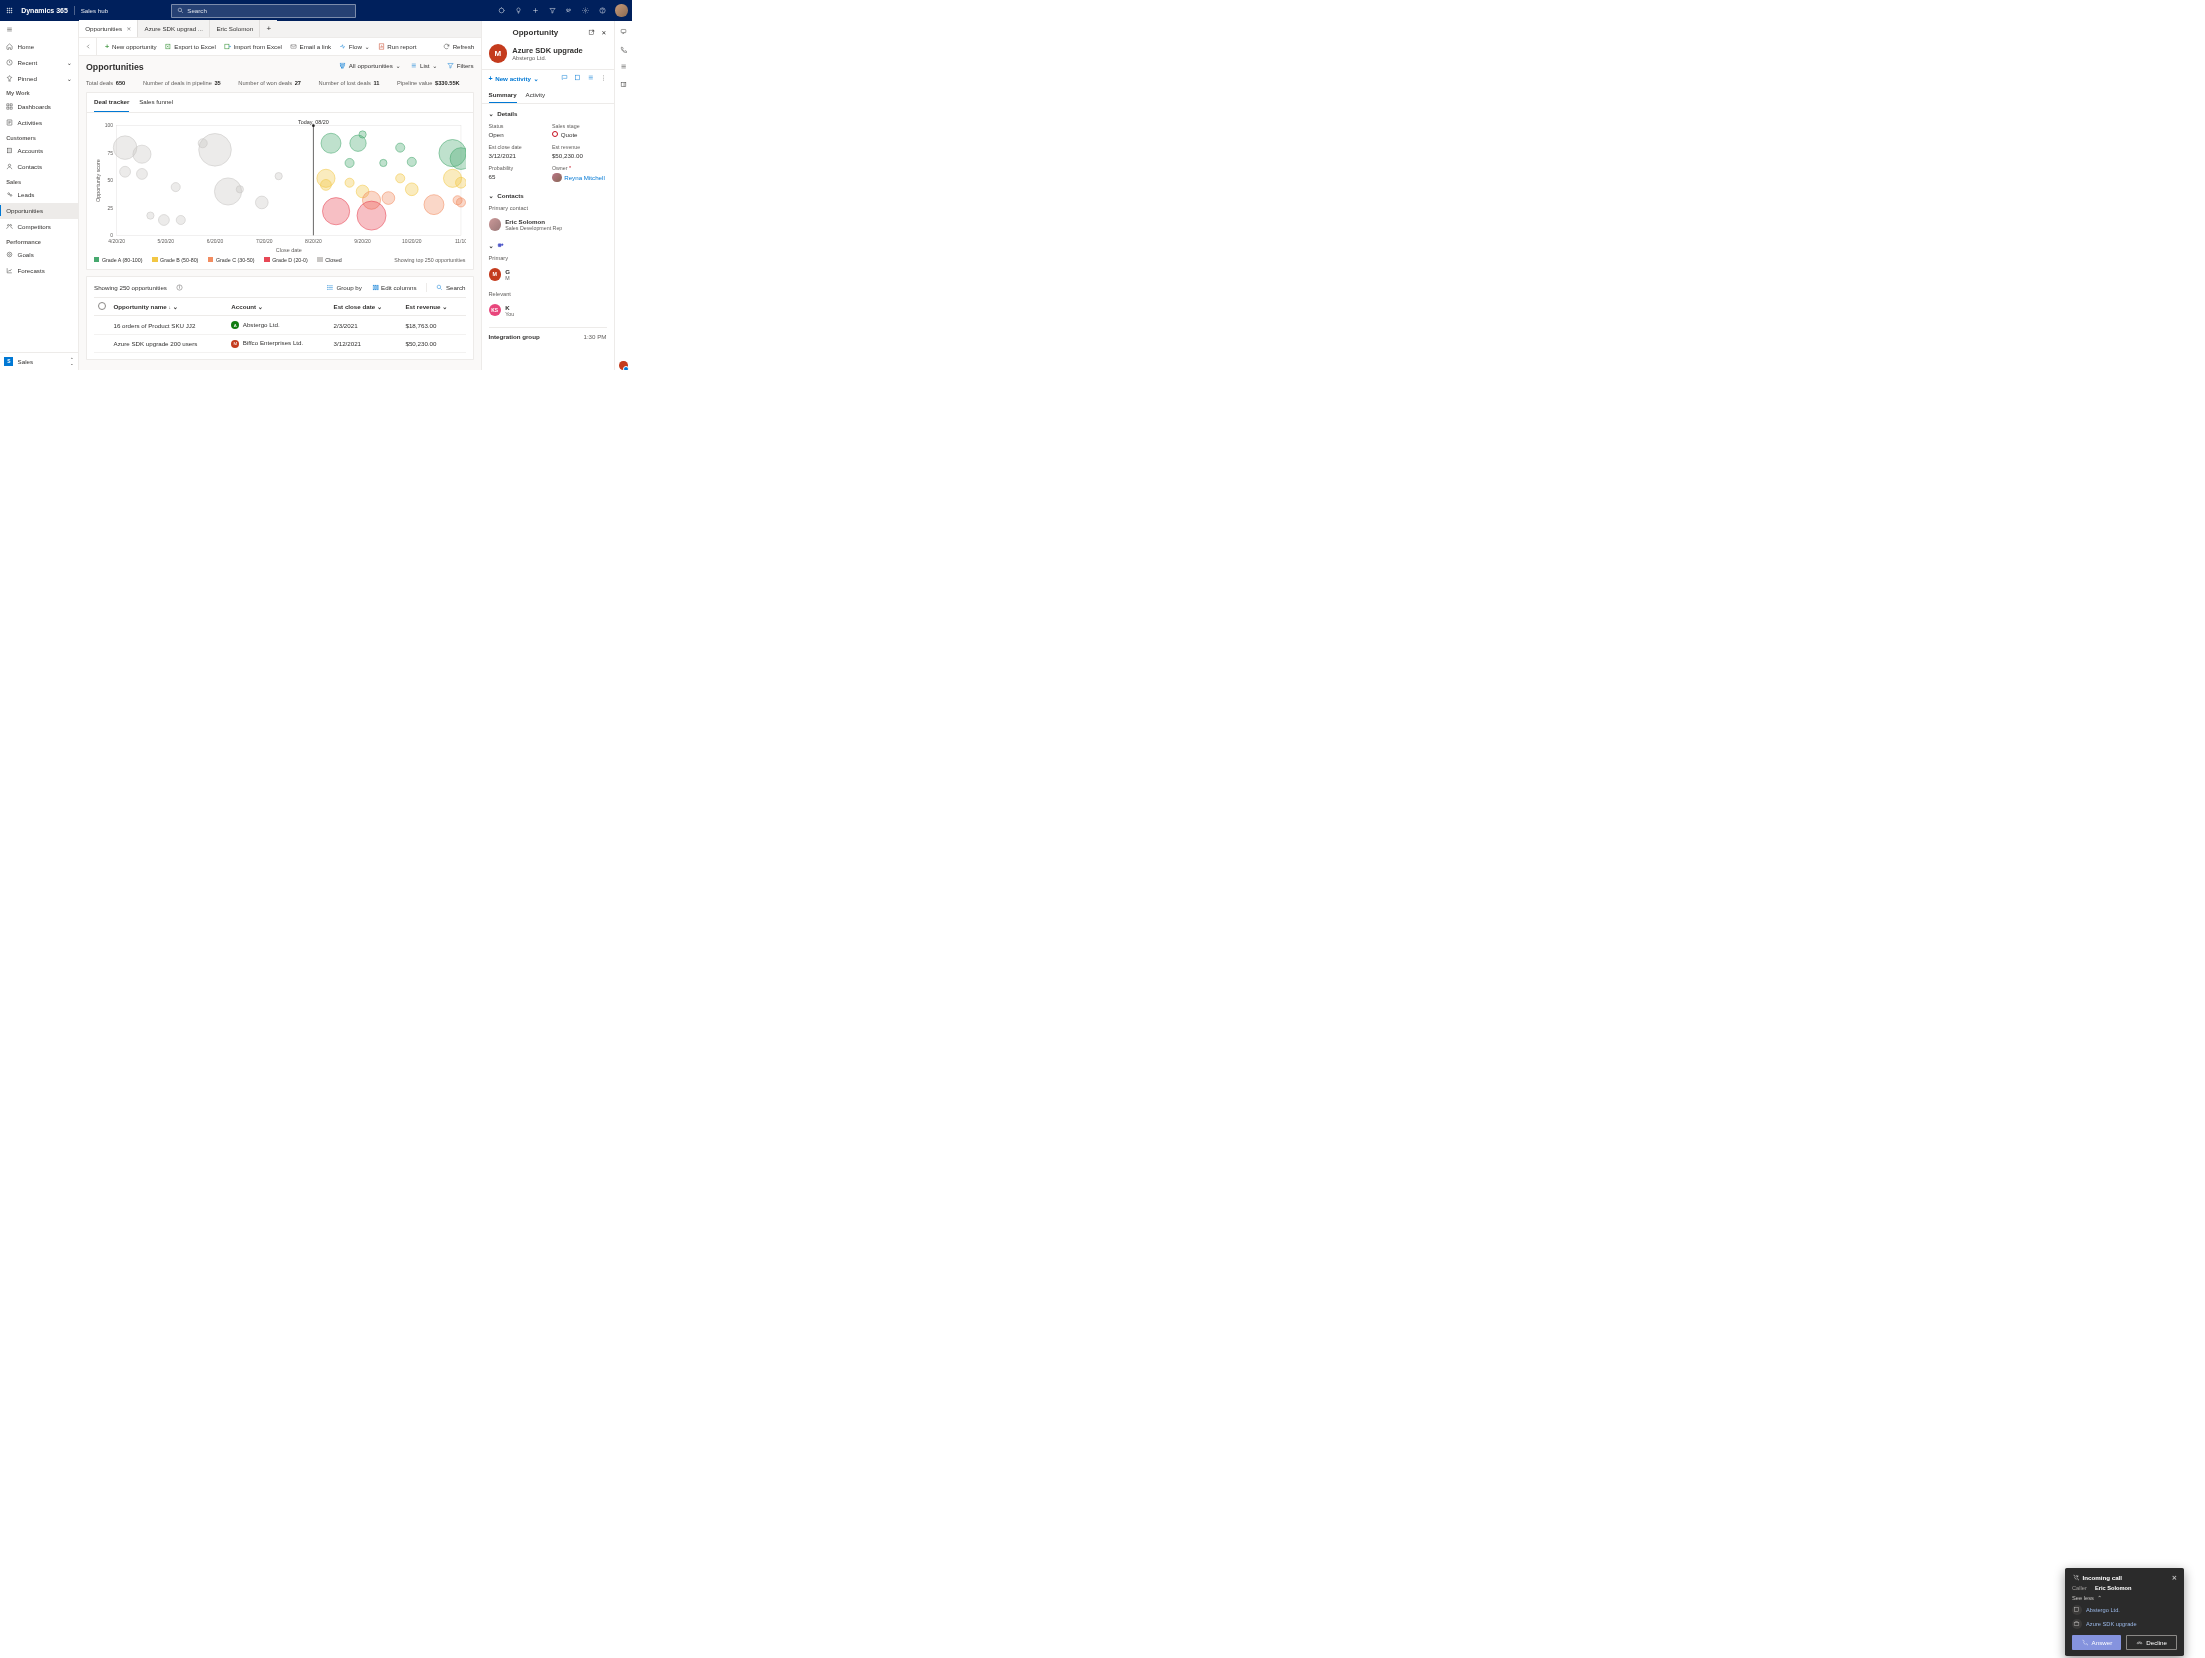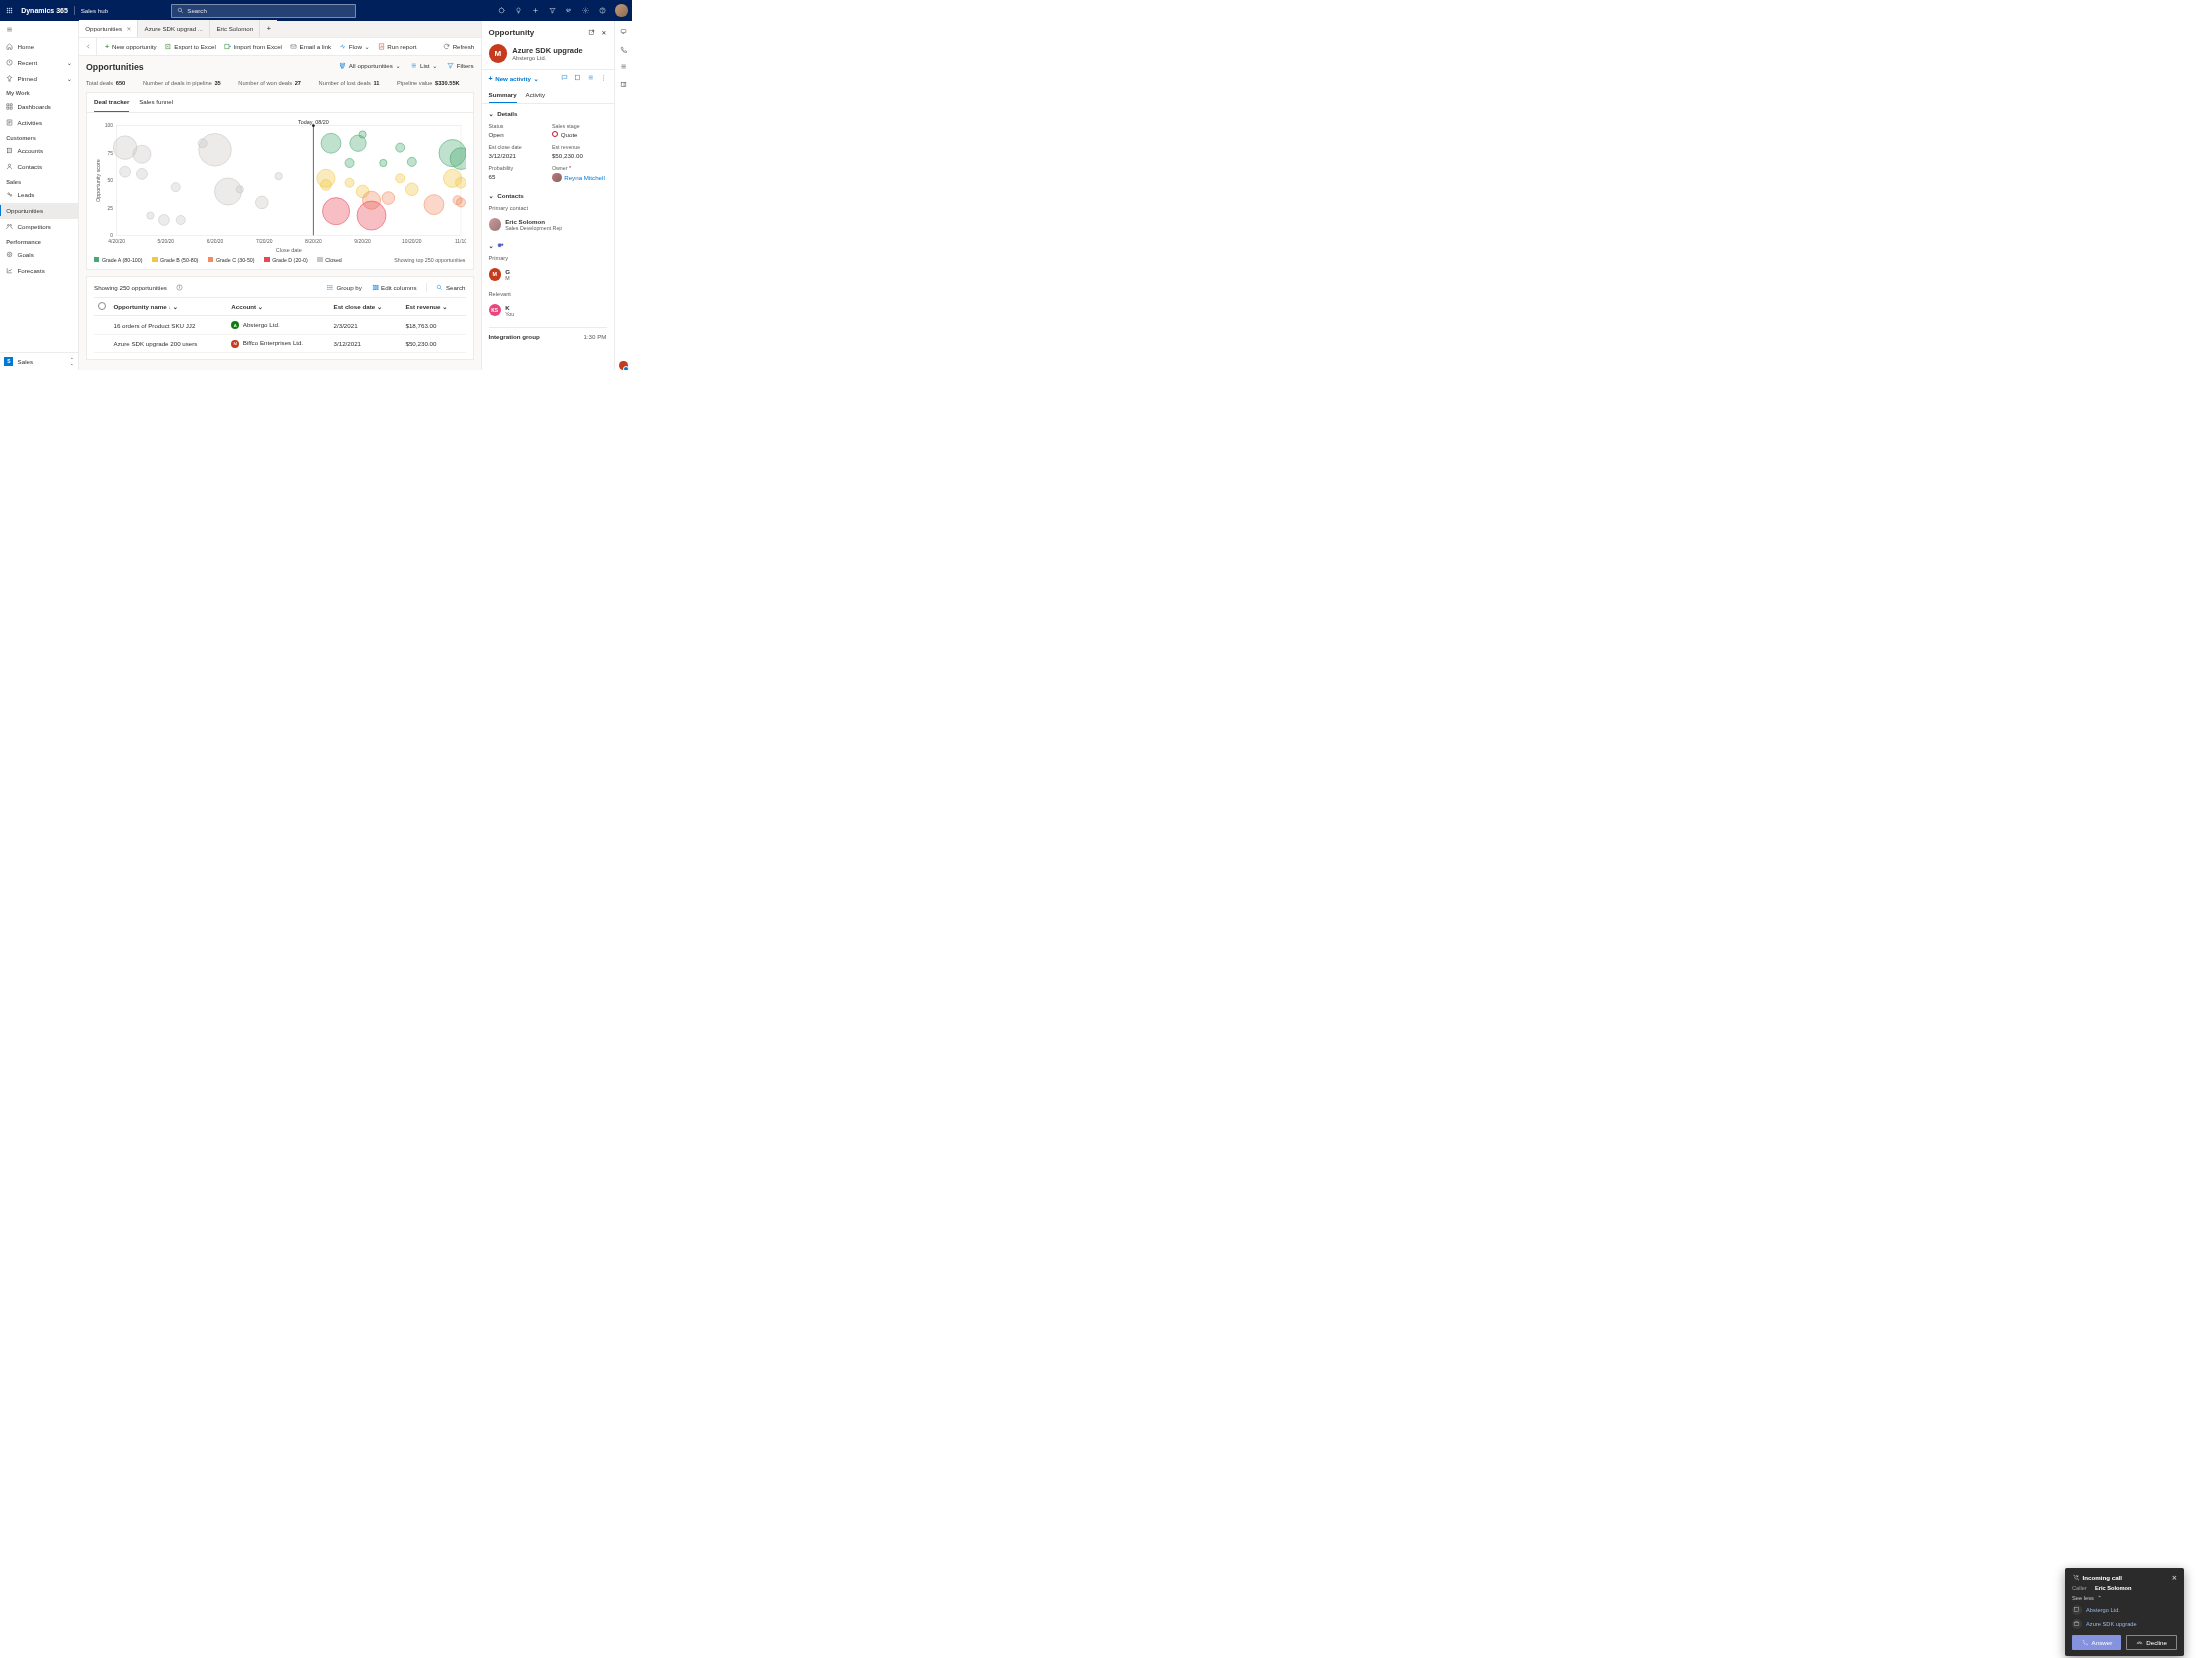--- a/index.html
+++ b/index.html
@@ -59,21 +59,21 @@
 .gridbar { display:flex; align-items:center; gap:8.8px; font-size:6.2px;}
 .gridbar .r { margin-left:auto; display:flex; gap:9.7px; align-items:center;}
 table.grid { width:100%; border-collapse:collapse; margin-top:4.4px; }
 table.grid th { text-align:left; font-weight:600; padding:4.4px 3.5px; border-top:0.4px solid #edebe9; border-bottom:0.4px solid #edebe9; font-size:6.2px;}
 table.grid td { padding:4.4px 3.5px; border-bottom:0.4px solid #f3f2f1; font-size:6.2px;}
 .acct-logo { width:8px; height:8px; border-radius:50%; display:inline-flex; align-items:center; justify-content:center; font-size:4.4px; color:#fff; background:#c43b1d; margin-right:3.5px;}
 .acct-logo.green { background:#107c10;}
 .circle { width:8px;height:8px;border:0.4px solid #8a8886;border-radius:50%;display:inline-block;}
 
 .rpanel { width:133px; border-left:0.4px solid #edebe9; background:#fff; display:flex; flex-direction:column; min-width:0;}
-.rp-head { display:flex; align-items:center; padding:7px 7px 3.5px; gap:4.4px;}
+.rp-head { display:flex; align-items:center; padding:7px 7px 3.5px; gap:4.4px;margin-left:24px;}
 .rp-head h2 { font-size:8px; font-weight:600; }
 .rp-head .ricons { margin-left:auto; display:flex; gap:6.2px; }
 .rp-entity { display:flex; align-items:center; gap:5.3px; padding:3.5px 7px 6.2px; border-bottom:0.4px solid #edebe9;}
 .ent-logo { width:18.5px;height:18.5px;border-radius:50%; background:#c43b1d; color:#fff; display:flex;align-items:center;justify-content:center; font-size:8px; font-weight:700;}
 .ent-name { font-size:7.5px; font-weight:600; }
 .ent-sub { font-size:5.7px; color:#605e5c; }
 .rp-actions { display:flex; align-items:center; padding:4.4px 7px; gap:6.2px; font-size:6.2px;}
 .rp-actions .na { color:#0078d4; font-weight:600; display:flex; align-items:center; gap:2.6px; cursor:pointer;}
 .rp-actions .ai { margin-left:auto; display:flex; gap:6.2px; color:#0078d4;}
 .rp-pivots { display:flex; gap:8.8px; padding:0 7px; border-bottom:0.4px solid #edebe9;}

